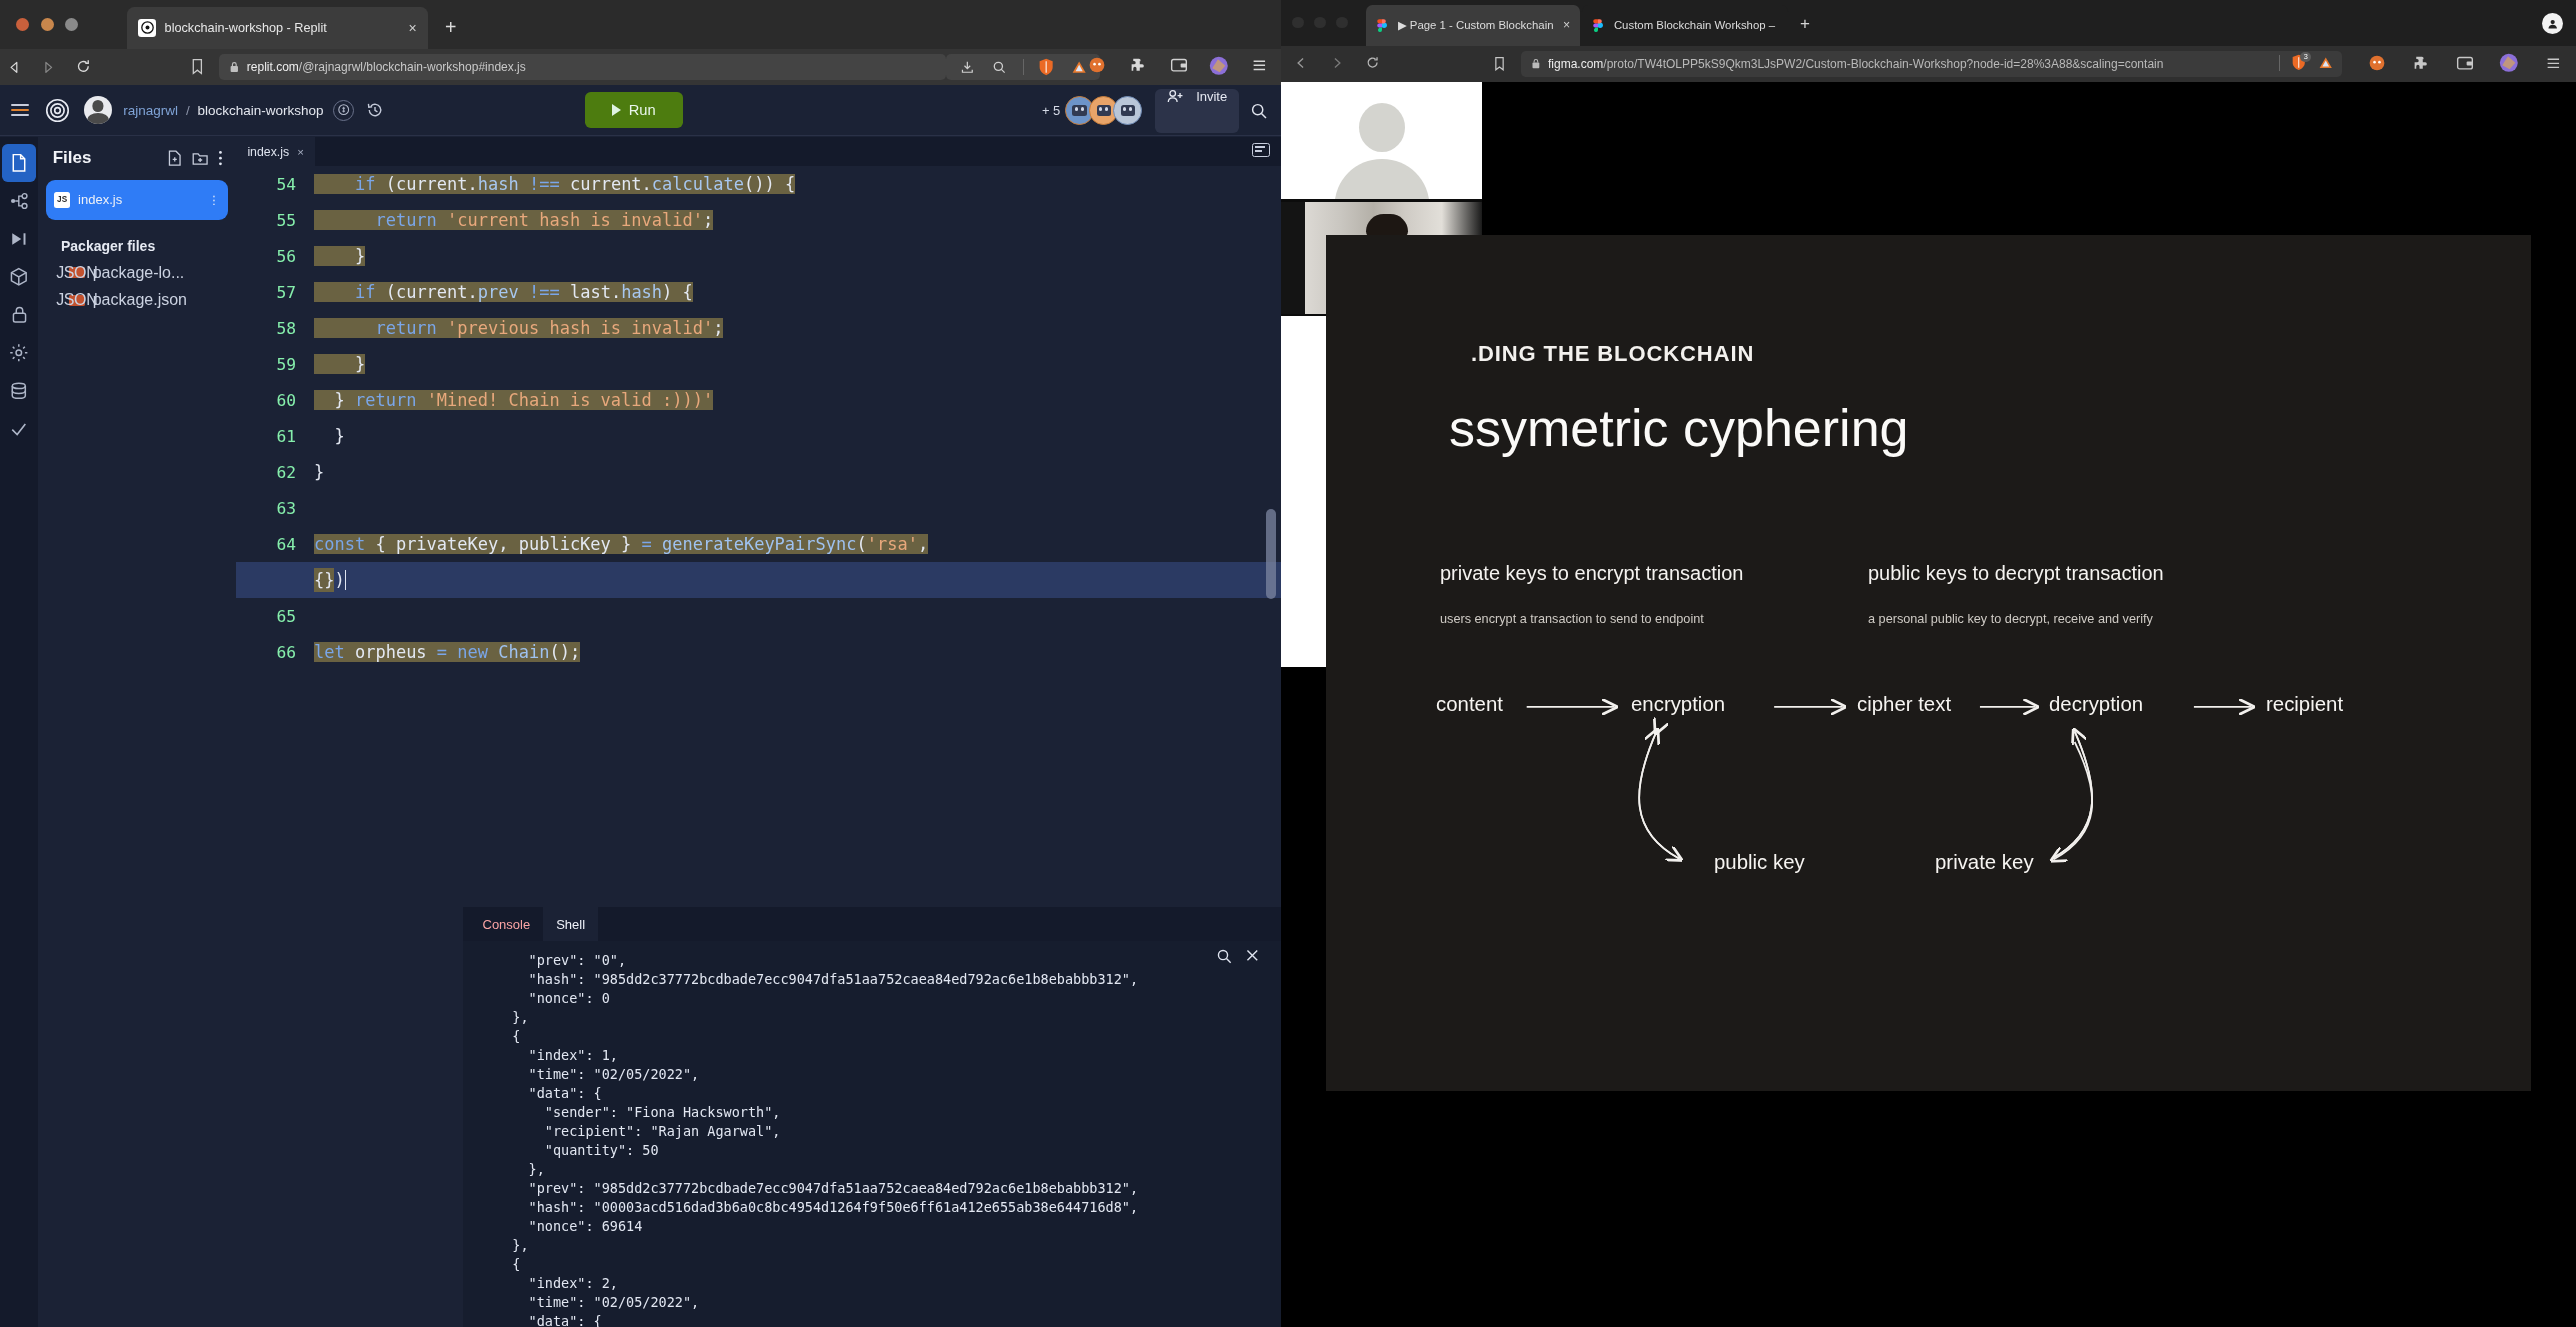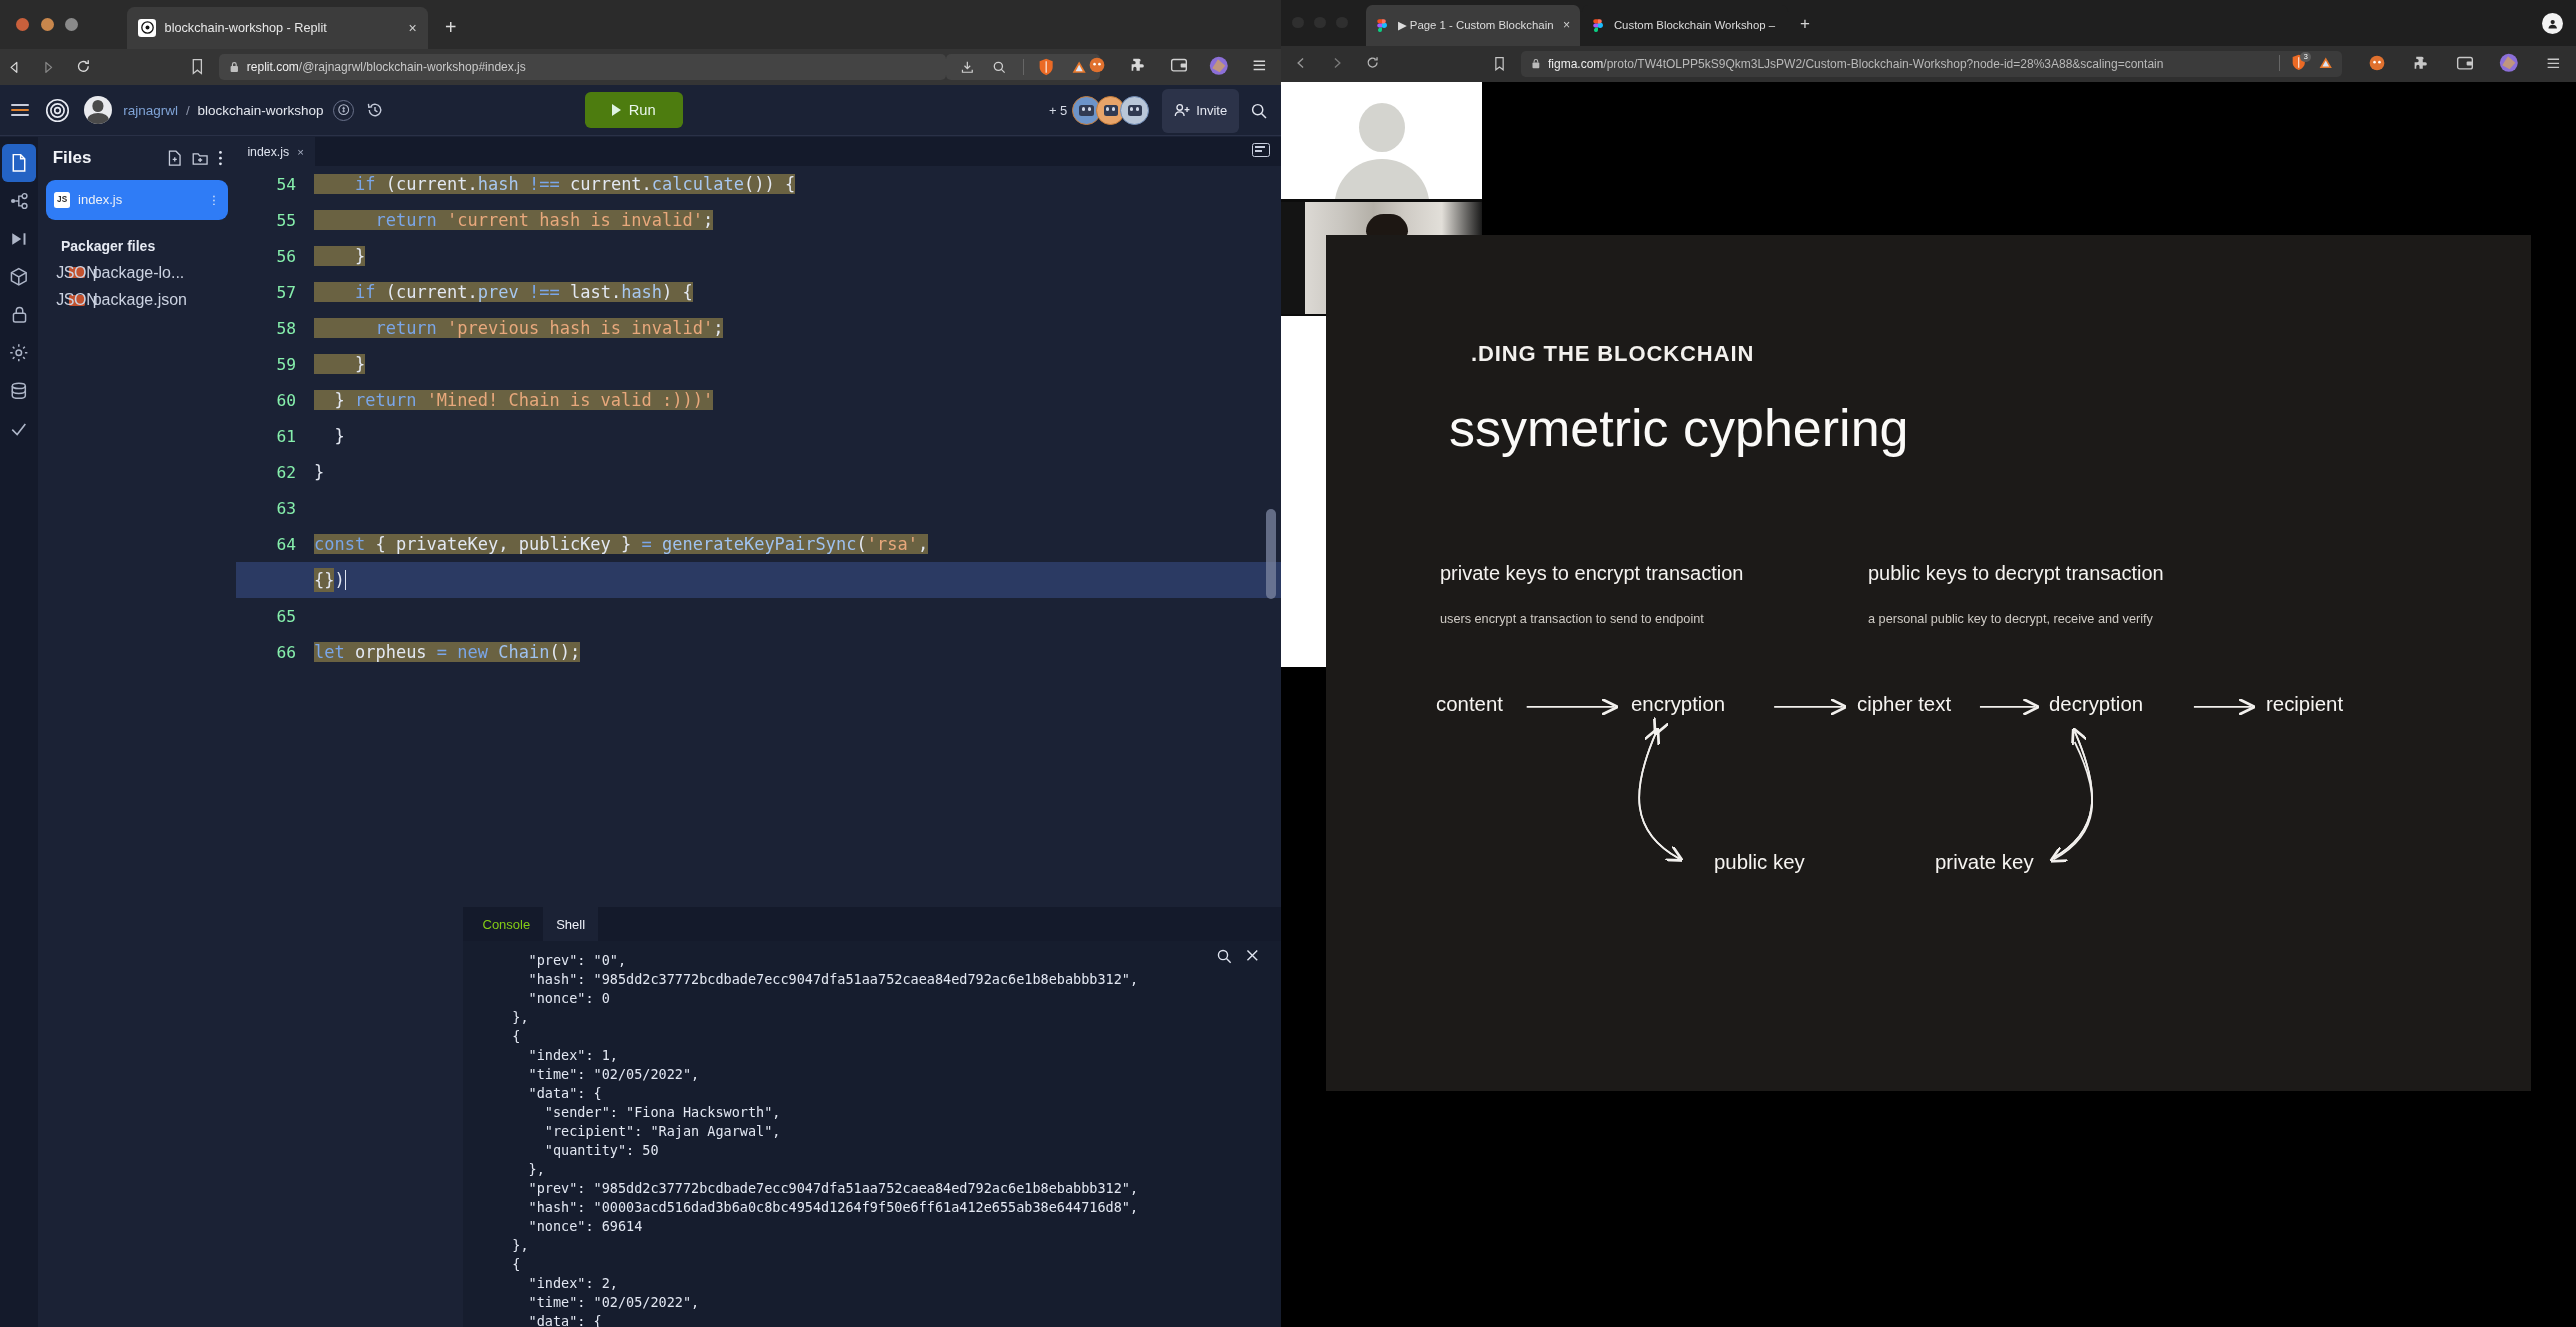--- a/index.html
+++ b/index.html
@@ -65,21 +65,21 @@
   }
   .run-btn .ply { width: 0; height: 0; border-left: 9.8px solid #dff3e1; border-top: 6.5px solid transparent; border-bottom: 6.5px solid transparent; }
   .run-btn span { color: #eaf7ec; font-size: 14.7px; }
   .rp-right { position: absolute; right: 13px; top: 0; height: 51px; display: flex; align-items: center; gap: 0; }
   .plus5 { color: #d5dae6; font-size: 13px; margin-right: 9.8px; }
   .pavatar { width: 29px; height: 29px; border-radius: 50%; display:flex;align-items:center;justify-content:center; margin-left:-4.9px; border:1.6px solid #1b2235;}
   .pavatar:first-of-type{margin-left:0;}
   .pav-inner{width:14.7px;height:11.4px;background:#313a52;border-radius:2.5px;position:relative;}
   .pav-inner:before{content:'';position:absolute;left:2.5px;top:2.5px;width:3.3px;height:3.3px;border-radius:50%;background:#cfd6e6;}
   .pav-inner:after{content:'';position:absolute;left:8.2px;top:2.5px;width:3.3px;height:3.3px;border-radius:50%;background:#cfd6e6;}
-  .invite-btn { margin-left: 13px; height: 44px; background: #2c3349; border-radius: 5.7px; display:flex;align-items:center;gap:6px; padding: 0 11.4px; }
+  .invite-btn { margin-left: 13px; height: 44px; background: #2c3349; border-radius: 5.7px; display:flex;align-items:flex-start;gap:13px; padding: 0 11.4px; }
   .invite-btn span { color: #e6e9f2; font-size: 13px; }
   .srch-btn { margin-left: 11.4px; color: #e0e4ee; }
 
   
   .rp-body { position: absolute; left: 0; top: 137px; width: 1281px; height: 1190px; display: flex; }
   .rail { width: 38px; background: #141a2b; padding-top: 6.5px; display:flex;flex-direction:column;align-items:center;gap:0; }
   .rail-item { width: 34px; height: 38px; display:flex;align-items:center;justify-content:center; color: #aeb6c8; border-radius: 5.7px;}
   .rail-item.active { background: #2463c4; color: #fff; }
   .files-pane { width: 198px; background: #1b2235; padding: 11.4px 0 0 0; }
   .files-head { display: flex; align-items: center; padding: 0 13px 0 14.7px; }
@@ -115,21 +115,21 @@
   .fn { color: #9fc2f0; }
   .str { color: #e8a87c; }
   .pl { color: #e3e8f2; }
   .prop { color: #a7c7ef; }
   .caret { display:inline-block; width: 1.6px; height: 19.6px; background: #dfe5f2; vertical-align: -4.1px; }
   .code-vbar2 { position: absolute; right: 4.9px; top: 343px; width: 10.6px; height: 90px; background: #7c86a0; border-radius: 5.7px; opacity: .75;}
 
   
   .console-wrap { position: absolute; left: 227px; right: 0; bottom: 0; top: 770px; background: #161d2e; }
   .con-tabs { height: 34px; background: #141a2b; display: flex; align-items: stretch; padding-left: 6.5px; }
-  .con-tab { padding: 0 13px; display:flex;align-items:center; color: #84cc16; font-size: 13px; }
+  .con-tab { padding: 0 13px; display:flex;align-items:center; color: #fca5a5; font-size: 13px; }
   .con-tab.active { background: #1b2235; color: #f0f3fa; }
   .con-body { position: absolute; left: 0; right: 0; top: 34px; bottom: 0; background: #161d2e; padding: 11.4px 0 0 0; overflow: hidden; }
   .con-line { font-family: "DejaVu Sans Mono", monospace; font-size: 13.5px; color: #e2e7f2; height: 19px; white-space: pre; padding-left: 33px; }
   .con-tools { position: absolute; right: 21px; top: 6.5px; display: flex; align-items: center; gap: 13px; }
   .con-tools div { color: #dfe4f0; font-size: 15.5px; }
 
   
   .win-right { position: absolute; left: 1281px; top: 0; width: 1295px; height: 1327px; background: #000; overflow: hidden; }
   .f-tabbar { position: relative; height: 46px; background: #1f1f1f; }
   .f-traffic { position: absolute; left: 11.4px; top: 17px; display: flex; gap: 10.6px; }

